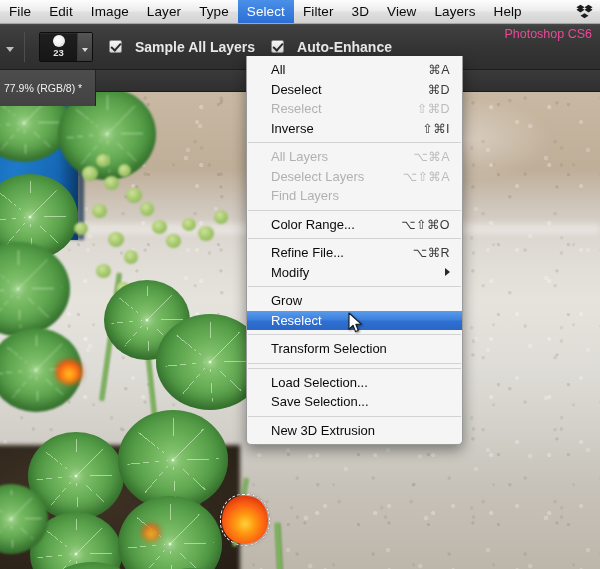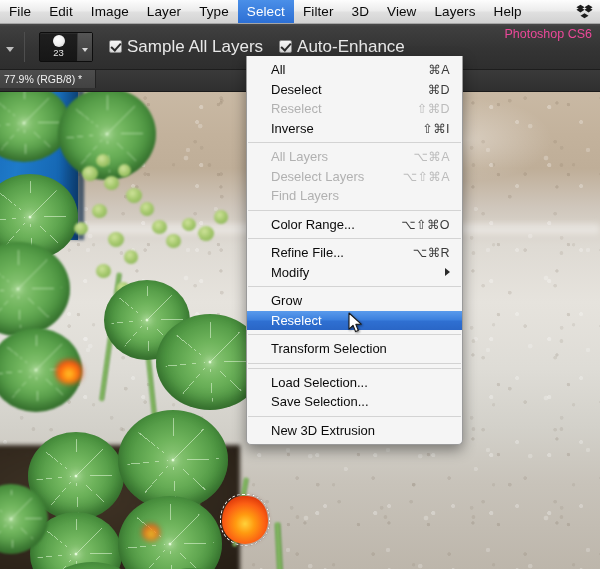--- a/index.html
+++ b/index.html
@@ -37,20 +37,21 @@
   .dropbox-glyph { width: 19px; height: 17px; display: block; }
 
   
   .optionsbar {
     position: absolute; left: 0; top: 24px; width: 600px; height: 46px;
     background: linear-gradient(to bottom, #4a4a4a 0%, #3f3f3f 6%, #343434 55%, #2e2e2e 100%);
     border-bottom: 1px solid #1d1d1d;
     display: flex; align-items: center;
     padding-left: 2px;
     z-index: 40;
+    font-weight: bold;
   }
   .ob-sep { width: 1px; height: 30px; background: #242424; border-right: 1px solid #4e4e4e; margin: 0 6px; }
   .tool-caret {
     width: 14px; height: 22px; position: relative; margin-left: 2px;
   }
   .tool-caret::after {
     content: ""; position: absolute; left: 2px; top: 11px;
     border-left: 4px solid transparent; border-right: 4px solid transparent;
     border-top: 5px solid #bdbdbd;
   }
@@ -95,38 +96,38 @@
     background: linear-gradient(to bottom, #f7f7f7, #dadada);
     border: 1px solid #8a8a8a; border-radius: 2px;
     position: relative;
   }
   .checkbox::after {
     content: ""; position: absolute; left: 3px; top: 0px;
     width: 4px; height: 8px;
     border: solid #2a2a2a; border-width: 0 2px 2px 0;
     transform: rotate(42deg);
   }
-  .ob-label { font-size: 17px; color: #e8e8e8; white-space: nowrap; }
+  .ob-label { font-size: 14px; color: #e8e8e8; white-space: nowrap; margin-left: 8px; }
 
   
   .apptitle {
     position: absolute; right: 8px; top: 27px;
     font-size: 12.5px; color: #ec4899;
     z-index: 41; white-space: nowrap;
   }
 
   
   .tabbar {
     position: absolute; left: 0; top: 70px; width: 600px; height: 22px;
     background: linear-gradient(to bottom, #3a3a3a, #2f2f2f);
     border-bottom: 1px solid #1b1b1b;
     z-index: 35;
   }
   .doctab {
-    position: absolute; left: 0; top: 0; height: 18px;
+    position: absolute; left: 0; top: 0; height: 36px;
     background: linear-gradient(to bottom, #4d4d4d, #424242);
     border-right: 1px solid #222;
     display: flex; align-items: center;
     padding: 0 8px 0 4px;
     width: 96px;
   }
   .doctab-label {
     font-size: 10.5px; color: #f0f0f0; white-space: nowrap; overflow: hidden;
   }
 

